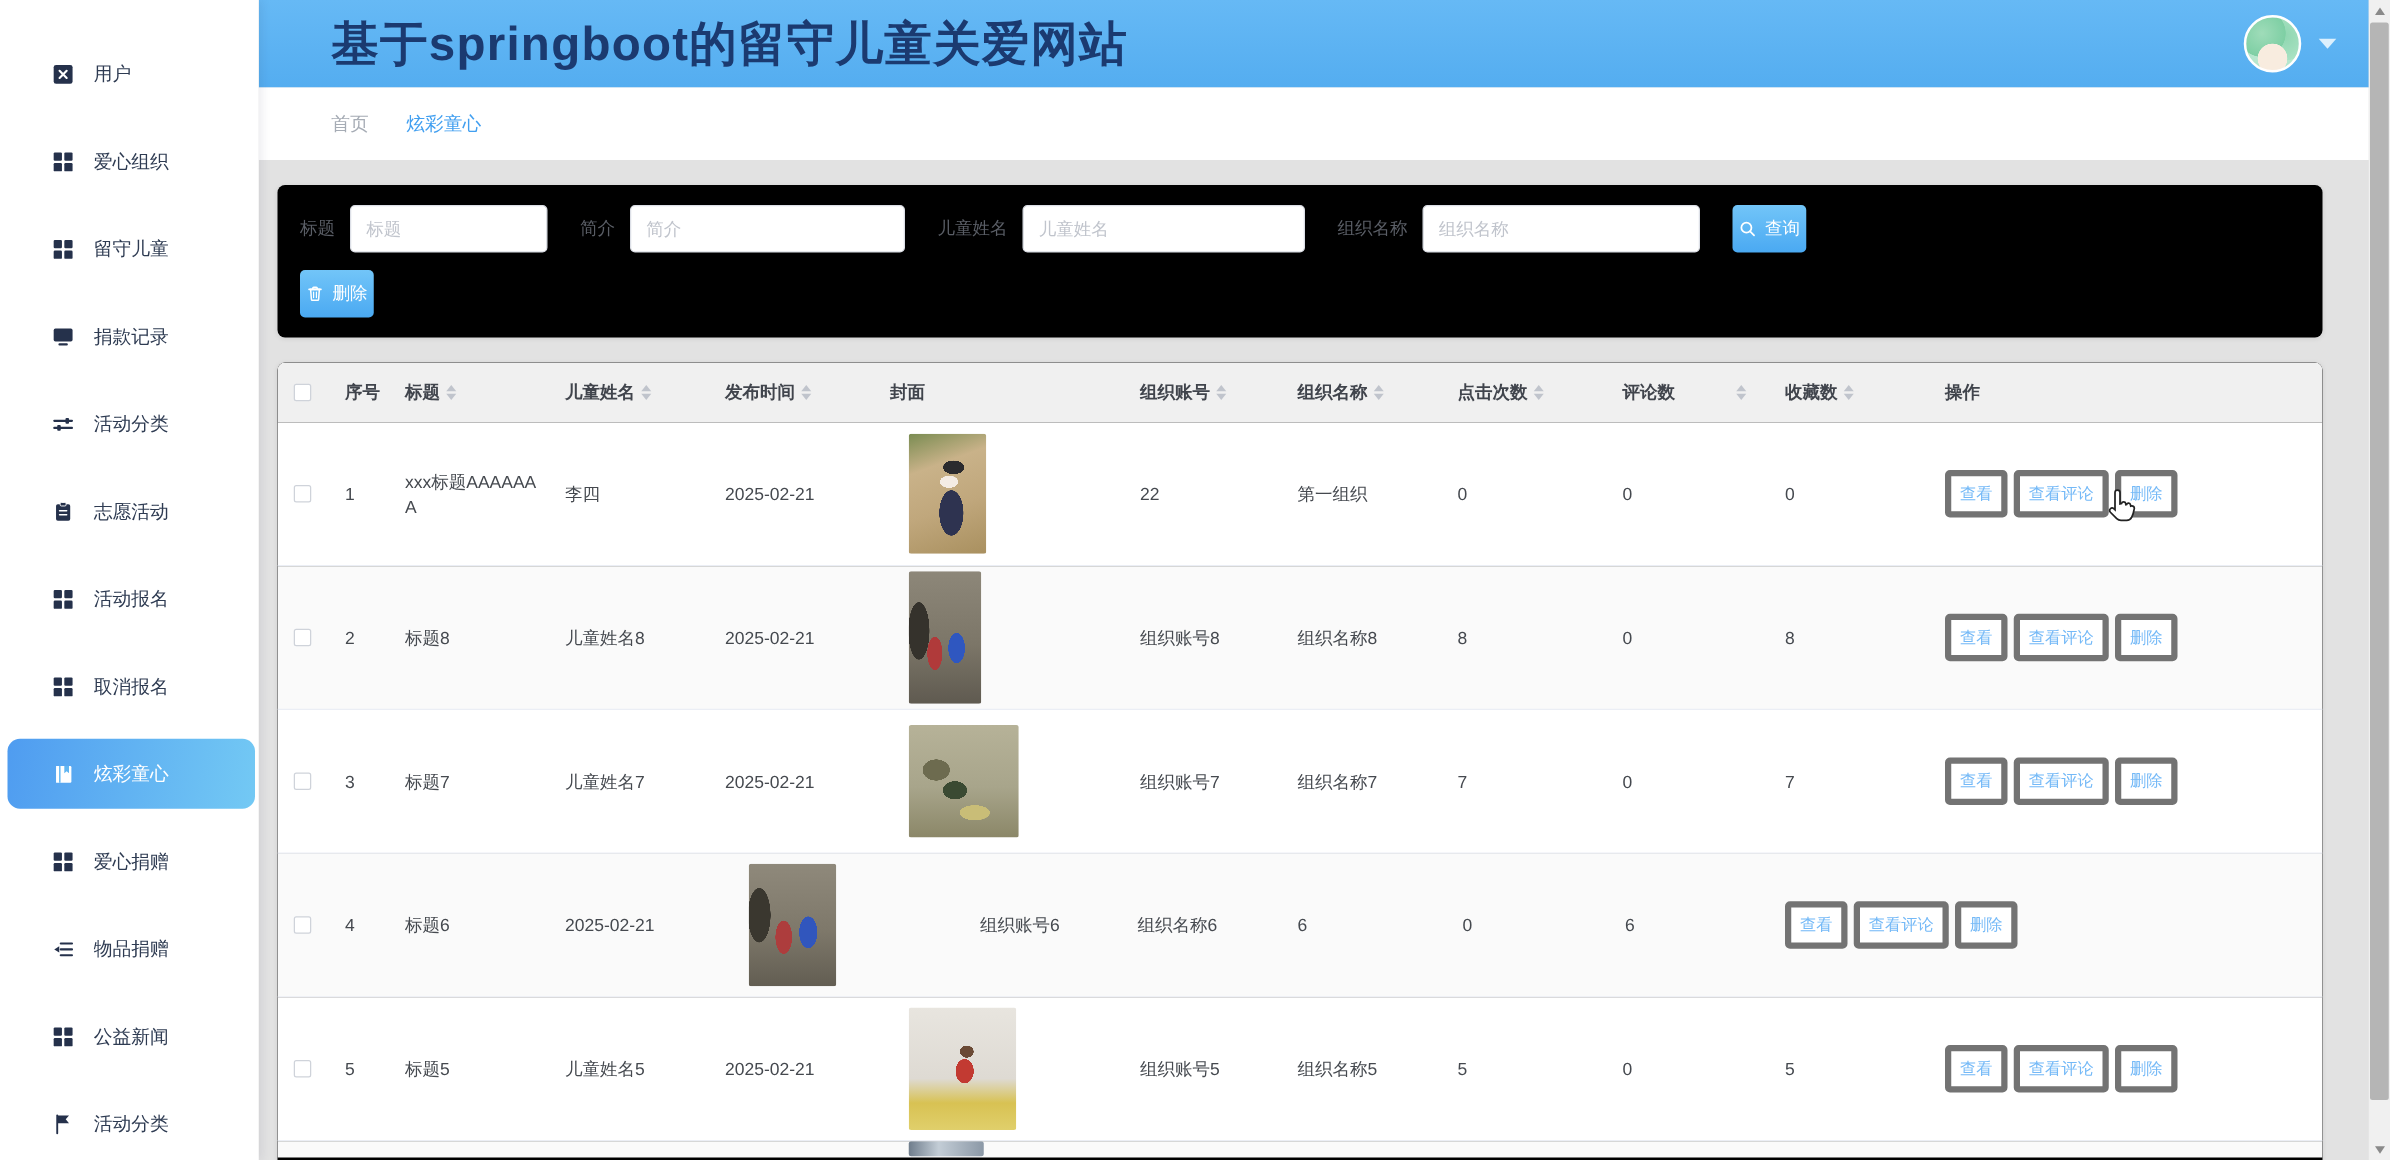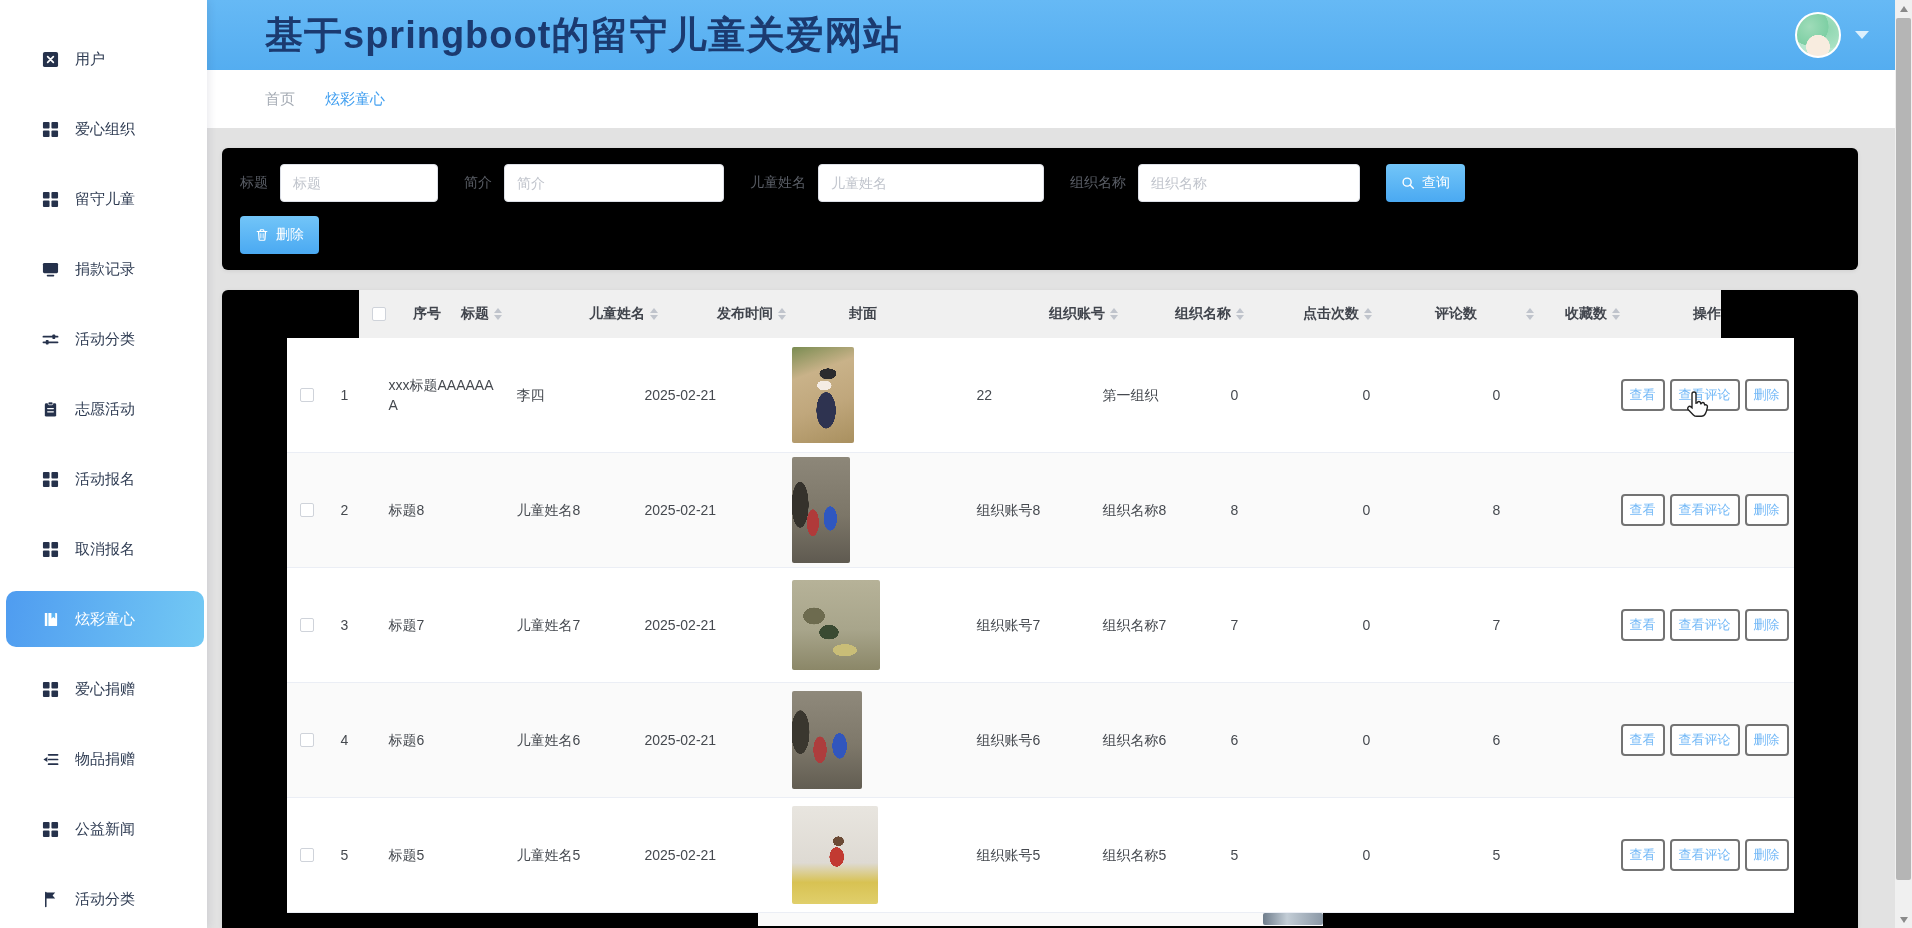--- a/index.html
+++ b/index.html
@@ -49,29 +49,29 @@
   .filter-row { display:flex; align-items:center; gap:12px; }
   .filter-field { display:flex; align-items:center; gap:12px; margin-right:14px; }
   .filter-label { font-size:14px; color:#5a5e66; white-space:nowrap; }
   .filter-input { height:38px; border:1px solid #dcdfe6; border-radius:4px; padding:0 12px;
     font-size:14px; color:#333; outline:none; font-family:inherit; }
   .filter-input::placeholder { color:#c0c4cc; }
   .f-0 .filter-input { width:158px; }
   .f-1 .filter-input { width:220px; }
   .f-2 .filter-input { width:226px; }
   .f-3 .filter-input { width:222px; }
-  .btn-primary { display:inline-flex; align-items:center; gap:7px; height:38px; padding:0 15px;
+  .btn-primary { display:inline-flex; align-items:center; gap:7px; height:38px; padding:0 5px;
     background:linear-gradient(180deg,#72c5f8,#4aa9f2); color:#ffffff; font-size:14px;
     border:none; border-radius:4px; cursor:pointer; font-family:inherit; }
   .btn-primary .bicon { display:inline-flex; width:14px; height:14px; }
   .toolbar-row { margin-top:14px; }
 
   
   .table-card { margin-top:20px; flex:1; border-radius:6px 6px 0 0; overflow:hidden;
-    display:flex; flex-direction:column; min-height:0;align-items:center; }
+    display:flex; flex-direction:column; min-height:0; }
   .thead { display:flex; align-items:center; height:48px; background:#f0f0f0;
     flex:0 0 48px; }
   .hcell { display:flex; align-items:center; font-size:14px; font-weight:600; color:#40444c;
     padding-left:14px; height:100%; }
   .sort { display:inline-flex; flex-direction:column; margin-left:5px; cursor:pointer; }
   .sort .up { width:0;height:0;border-left:4px solid transparent;border-right:4px solid transparent;
     border-bottom:5px solid #c0c4cc; }
   .sort .down { width:0;height:0;border-left:4px solid transparent;border-right:4px solid transparent;
     border-top:5px solid #c0c4cc; margin-top:2px; }
   .trow { display:flex; align-items:center; height:115px; background:#ffffff;
@@ -111,21 +111,21 @@
       radial-gradient(ellipse 12px 21px at 68% 56%, #3156bd 60%, rgba(0,0,0,0) 61%),
       radial-gradient(ellipse 15px 36px at 12% 42%, #3a372f 60%, rgba(0,0,0,0) 61%),
       linear-gradient(180deg,#8f897b 0%, #7e786a 55%, #625d52 100%); }
   .theme-bright-room { width:86px; height:98px;
     background:
       radial-gradient(ellipse 12px 16px at 52% 52%, #c23a32 60%, rgba(0,0,0,0) 61%),
       radial-gradient(ellipse 9px 8px at 54% 36%, #6b4a35 60%, rgba(0,0,0,0) 61%),
       linear-gradient(180deg, #e8e5df 0%, #dedad3 58%, #d8c253 78%, #e0cf6b 100%); }
   .theme-indoor-dim { width:60px; height:12px;
     background:linear-gradient(90deg,#6f7d8c,#c3cdd6 40%,#8b98a6); }
-  .act { background:#ffffff; border:2px solid #737373; color:#74b9f7; font-size:13px;
+  .act { background:#ffffff; border:5px solid #737373; color:#74b9f7; font-size:13px;
     border-radius:4px; padding:5px 7px; margin-right:5px; cursor:pointer; font-family:inherit; }
   .partial-row { height:13px; background:#fafafa; overflow:hidden; flex:0 0 13px; }
   .partial-row .cover { margin-left:505px; }
 
   
   .scrollbar { position:absolute; right:0; top:0; width:17px; height:100%; background:#f0f0f0; z-index:5; }
   .sb-up, .sb-down { position:absolute; left:0; width:17px; height:17px; display:flex;
     align-items:center; justify-content:center; cursor:pointer; }
   .sb-up { top:0; } .sb-down { bottom:0; }
   .sb-up i { width:0;height:0;border-left:4px solid transparent;border-right:4px solid transparent;
@@ -506,21 +506,20 @@
       <button class="act">查看评论</button>
       <button class="act">删除</button>
     </div>
   </div>
             <div class="trow stripe">
     <div class="cell c-check">
                 <span class="checkbox"></span>
               </div>
     <div class="cell c-index">4</div>
     <div class="cell c-title">标题6</div>
-    <div class="cell c-child">儿童姓名6</div>
     <div class="cell c-date">2025-02-21</div>
     <div class="cell c-cover">
                 <div class="cover theme-indoor-dark-2"></div>
               </div>
     <div class="cell c-account">组织账号6</div>
     <div class="cell c-org">组织名称6</div>
     <div class="cell c-clicks">6</div>
     <div class="cell c-comments">0</div>
     <div class="cell c-favs">6</div>
     <div class="cell c-actions">

